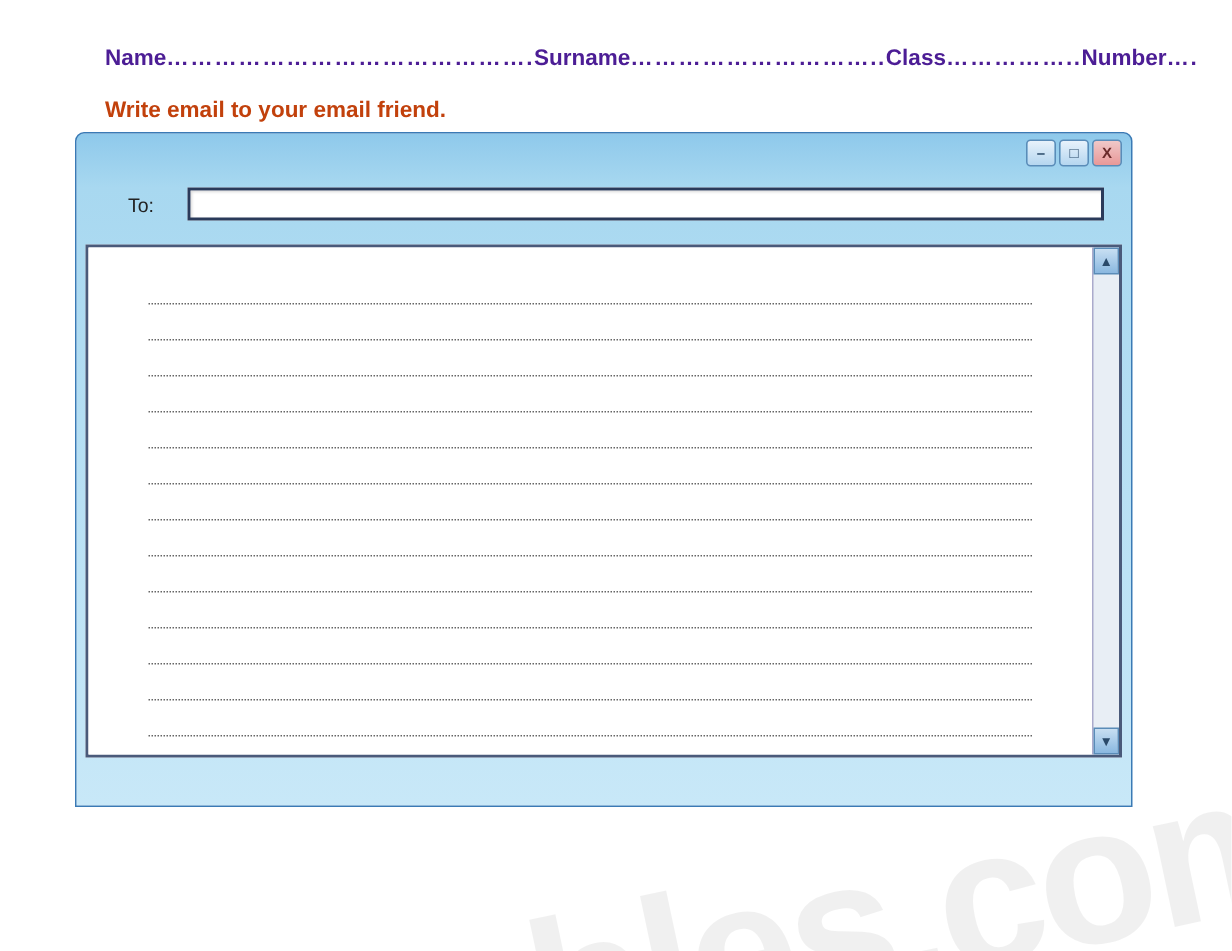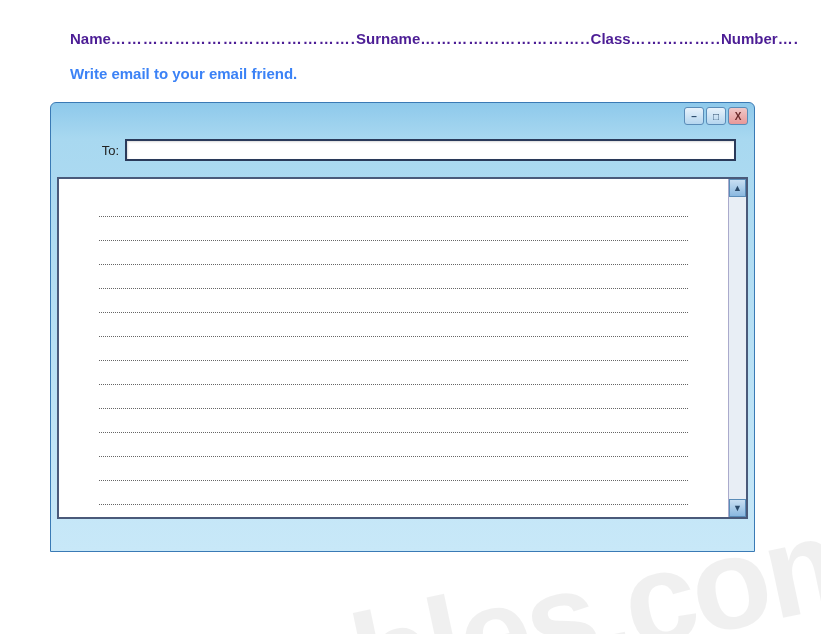--- a/index.html
+++ b/index.html
@@ -20,22 +20,22 @@
       color: #4c1d95;
       margin-bottom: 18px;
       white-space: nowrap;
     }
     .header-line span.dots {
       letter-spacing: 1px;
     }
     .instruction {
       font-size: 15px;
       font-weight: bold;
-      color: #3b82f6;
-      margin-bottom: 20px;
+      color: #c2410c;
+      margin-bottom: 6px;
     }
     .email-window {
       width: 705px;
       height: 450px;
       margin-left: -20px;
       background: linear-gradient(to bottom, #8ec9eb 0%, #a8d8f0 8%, #c8e8f8 100%);
       border: 1px solid #3a7ab5;
       border-radius: 6px 6px 0 0;
       position: relative;
     }
@@ -68,21 +68,21 @@
     .header-fields {
       padding: 10px 18px 6px 18px;
     }
     .field-row {
       display: flex;
       align-items: center;
       margin-bottom: 10px;
     }
     .field-label {
       width: 56px;
-      text-align: right;
+      text-align: center;
       font-family: Arial, sans-serif;
       font-size: 13px;
       color: #222;
       padding-right: 6px;
     }
     .field-input {
       flex: 1;
       height: 22px;
       background: #fff;
       border: 2px solid #2a3a5a;

